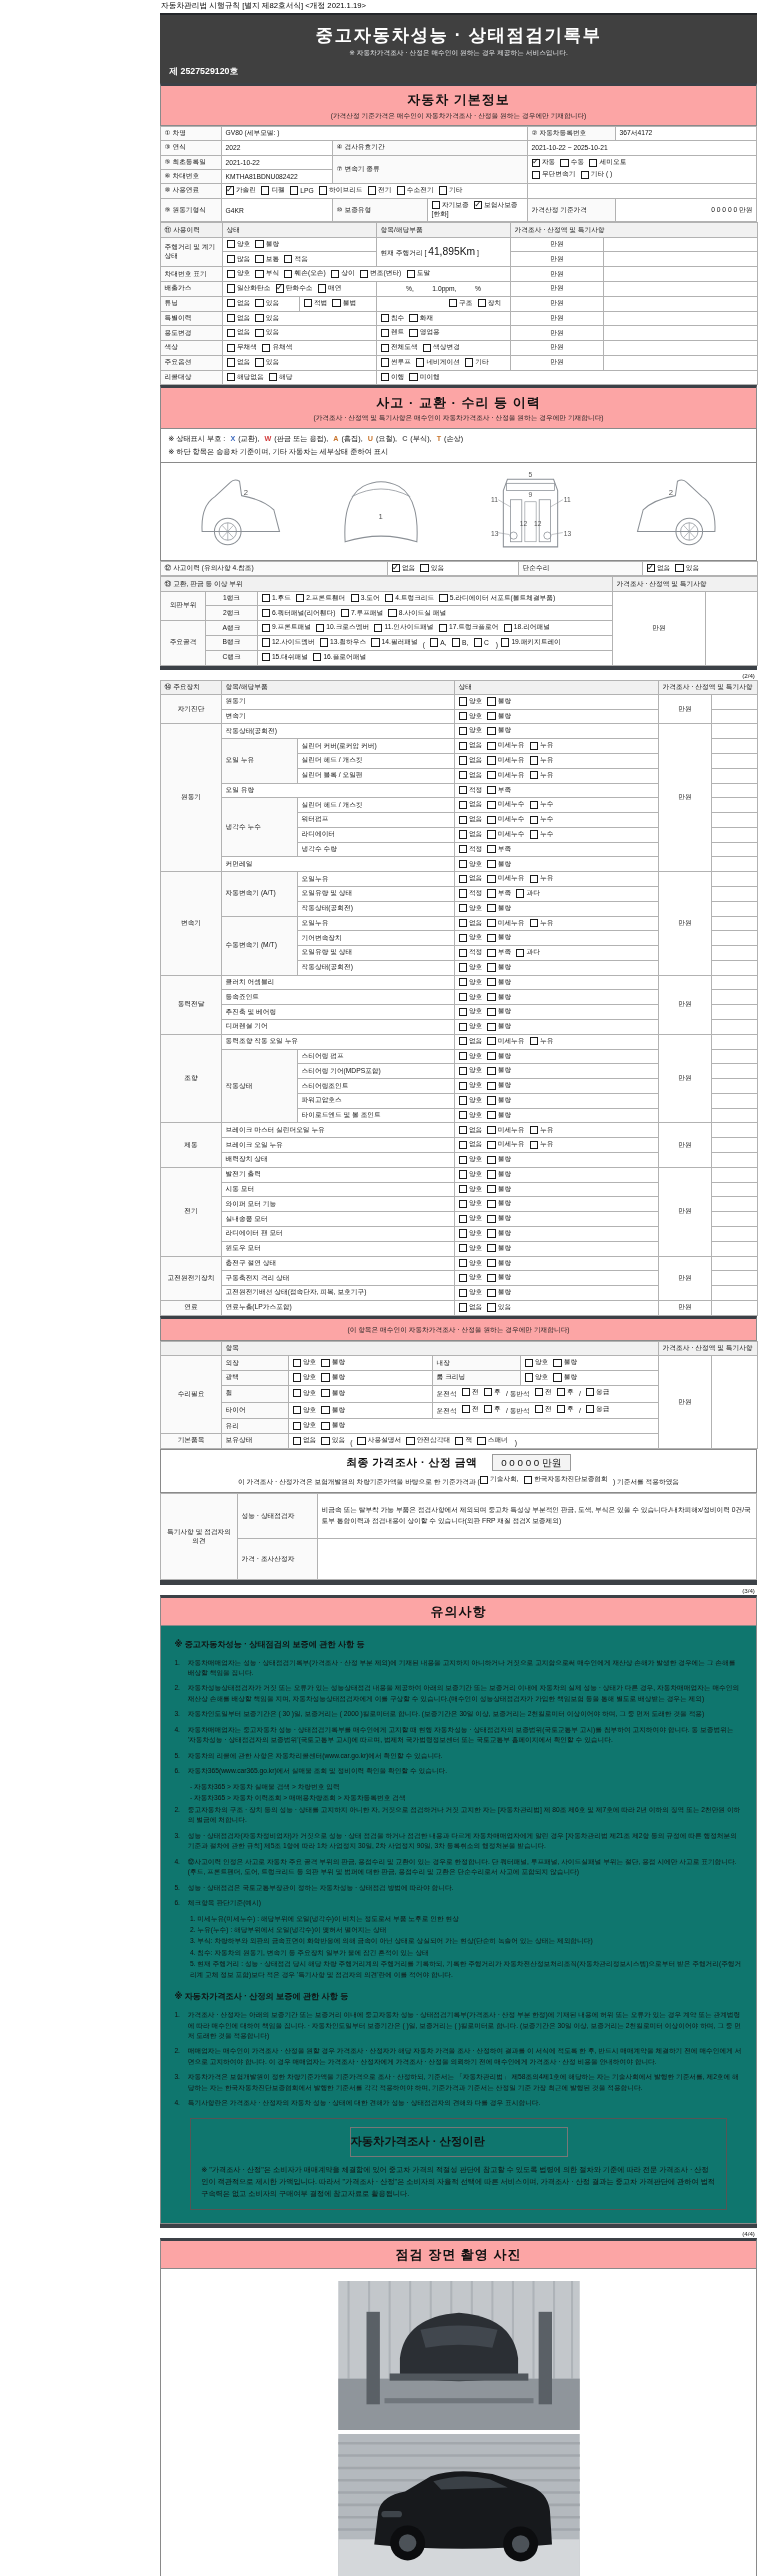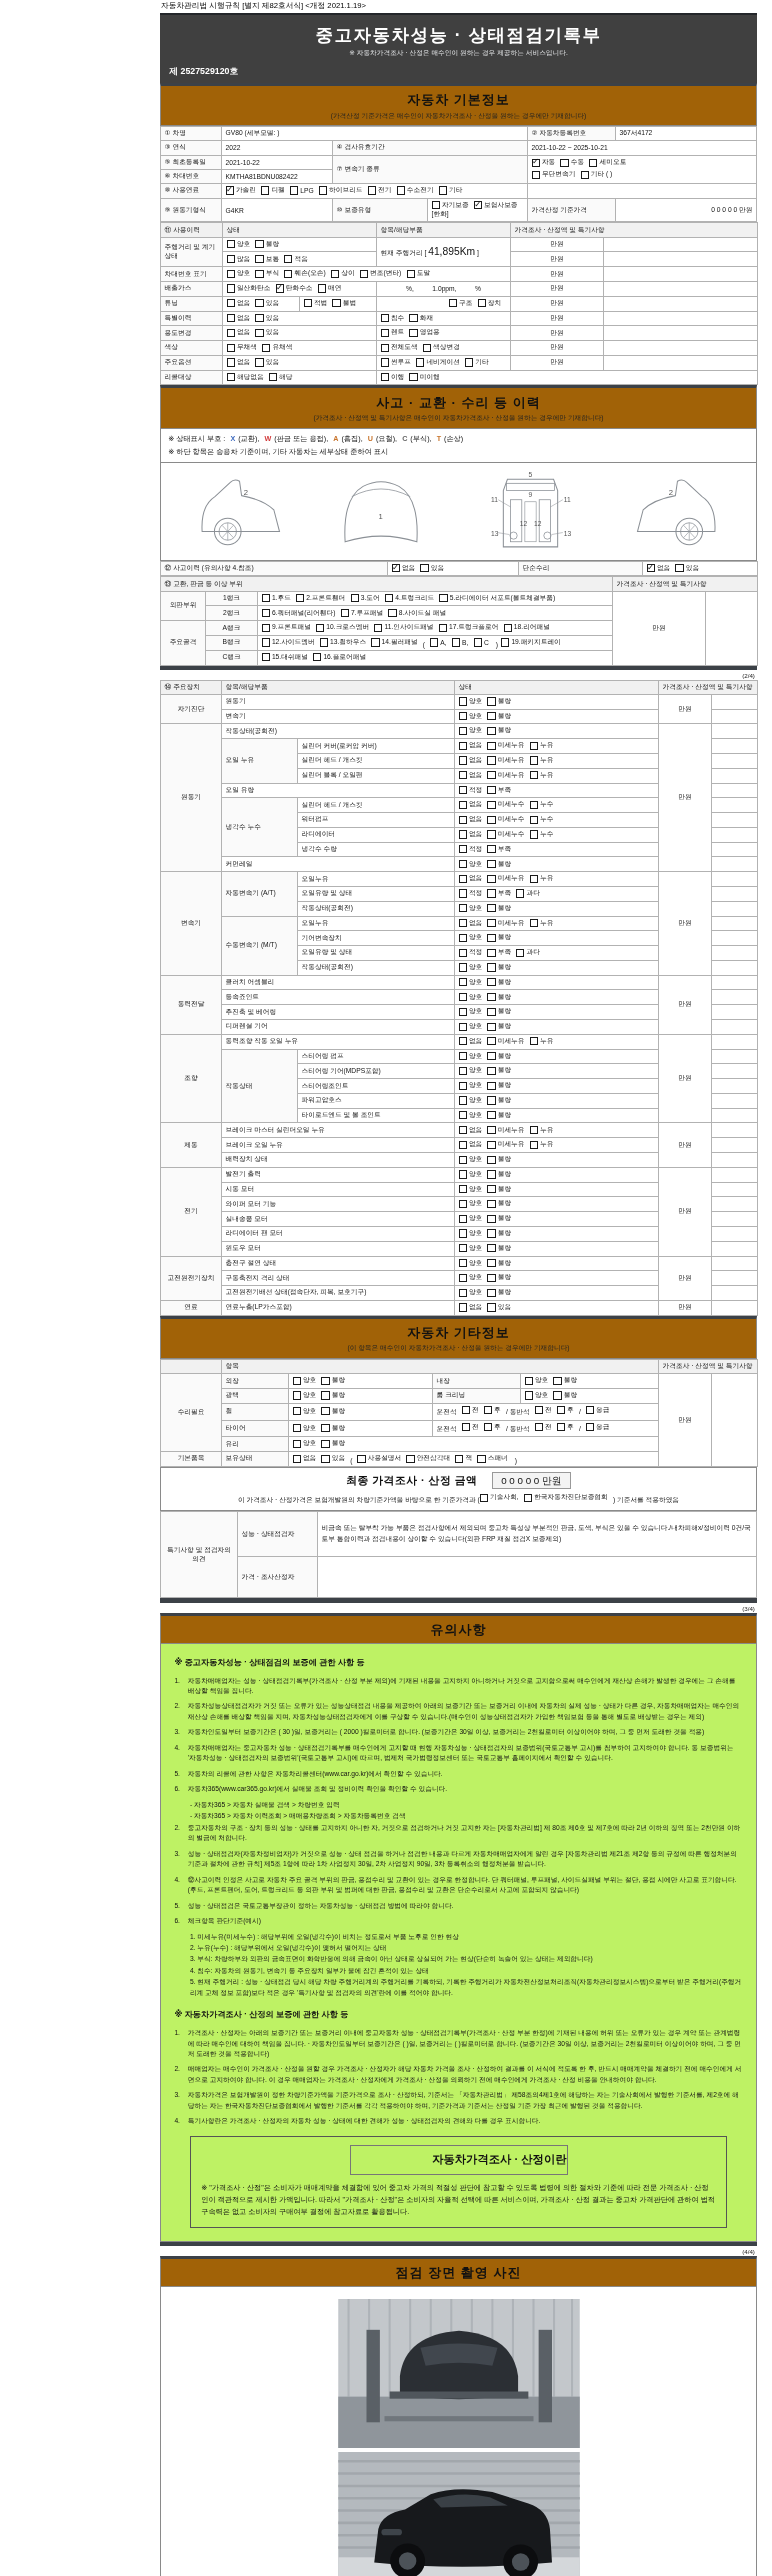--- a/index.html
+++ b/index.html
@@ -5,21 +5,21 @@
   html,body{margin:0;padding:0;}
   body{width:773px;height:2576px;position:relative;background:#fff;overflow:hidden;
        font-family:"Liberation Sans","DejaVu Sans",sans-serif;color:#111;}
   .page{position:absolute;left:160px;top:0;width:597px;}
   .toplabel{font-size:7.7px;padding:1px 0 2.1px 1px;color:#000;}
   .banner{background:#404040;color:#fff;padding:8.2px 9.3px 3.1px;border-top:2.1px solid #23262a;}
   .b-title{font-size:17.5px;font-weight:bold;text-align:center;letter-spacing:1.5px;}
   .b-sub{font-size:10.3px;font-weight:bold;text-align:center;margin-top:3.1px;letter-spacing:1px;}
   .b-note{font-size:6.7px;text-align:center;color:#e4e6e8;margin-top:2.1px;}
   .b-no{font-size:8.8px;font-weight:bold;margin-top:7.2px;padding-bottom:2.1px;}
-  .sechead{background:#a16207;border-top:3.6px solid #3c4147;border-bottom:0.5px solid #8a8a8a;
+  .sechead{background:#fca5a5;border-top:3.6px solid #3c4147;border-bottom:0.5px solid #8a8a8a;
            border-left:0.5px solid #8a8a8a;border-right:0.5px solid #8a8a8a;text-align:center;padding:5.2px 0 4.6px;}
   .sechead .st{font-size:13px;font-weight:bold;letter-spacing:1px;}
   .sechead .ss{font-size:6.7px;margin-top:2.6px;color:#222;}
   table{border-collapse:collapse;width:100%;table-layout:fixed;}
   td,th{border:0.5px solid #b2b2b2;font-size:6.7px;padding:2.1px 3.6px;vertical-align:middle;background:#fff;text-align:left;}
   th{background:#f1f1f1;font-weight:normal;}
   .outer{border:0.5px solid #8a8a8a;border-top:none;}
   .lab{background:#fafafa;}
   .cb{display:inline-flex;align-items:center;margin-right:5.2px;white-space:nowrap;}
   .cb .bx{width:6.2px;height:6.2px;border:1px solid #1b1b1b;margin-right:2.1px;position:relative;background:#fff;flex:none;}
@@ -28,28 +28,28 @@
   .manwon{text-align:center;}
   .pgmark{text-align:right;font-size:6.2px;padding:1.5px 2.1px 1px;color:#222;}
   .sep{height:4.6px;background:#3c4147;}
   .mileage-val{font-size:10.3px;font-weight:normal;}
   .legendbox{border:0.5px solid #8a8a8a;border-top:none;padding:5.2px 7.2px;font-size:7.2px;background:#fff;}
   .legendbox .row2{margin-top:3.1px;}
   .codeK{font-weight:bold;margin:0 1px 0 3.1px;}
   .diagwrap{border:0.5px solid #8a8a8a;border-top:none;background:#fff;display:flex;justify-content:space-around;
             align-items:center;padding:7.2px 5.2px;}
   svg text{font-family:"Liberation Sans","DejaVu Sans",sans-serif;}
-  .notice-body{border:0.5px solid #8a8a8a;border-top:none;background:#bef264;padding:7.2px 13.4px 9.3px;font-size:6.7px;line-height:1.55;}
+  .notice-body{border:0.5px solid #8a8a8a;border-top:none;background:#0f766e;padding:7.2px 13.4px 9.3px;font-size:6.7px;line-height:1.55;}
   .nsec{font-size:8.2px;font-weight:bold;margin:5.2px 0 6.2px;}
   .nitem{display:flex;margin:0 0 5.2px;}
   .nitem .nn{width:13.4px;flex:none;}
   .nitem .nt{flex:1;}
   .nsub{margin:1px 0 1px 15.5px;}
   .defbox{border:1px solid #555;margin:9.3px 15.5px 3.1px;padding:8.2px 10.3px 9.3px;}
-  .defbox-title{border:0.5px solid #777;width:216px;margin:0 auto;text-align:right;font-size:11.3px;font-weight:bold;padding:5.2px 0;}
+  .defbox-title{border:0.5px solid #777;width:216px;margin:0 auto;text-align:left;font-size:11.3px;font-weight:bold;padding:5.2px 0;}
   .defbox-text{margin-top:7.2px;font-size:7.2px;line-height:1.65;}
   .photosec{border:0.5px solid #8a8a8a;border-top:none;background:#fff;text-align:center;padding:7.2px 0 5.2px;}
   .photo{display:block;margin:4.1px auto;}
   .opinion-text{font-size:6.7px;line-height:1.6;}
 </style>
 </head>
 <body>
 
 <div class="page">
 
@@ -1090,21 +1090,20 @@
               <span class="bx"></span>
               <span>있음</span>
             </span></td>
           <td rowspan="1" class="manwon">만원</td>
           <td></td>
         </tr>
       </tbody>
   </table>
 
   <div class="sechead">
-    <div class="st">자동차 기타정보</div>
     <div class="ss">(이 항목은 매수인이 자동차가격조사 · 산정을 원하는 경우에만 기재합니다)</div>
   </div>
   <table class="outer">
     <colgroup>
         <col style="width:61px">
         <col style="width:67px">
         <col style="width:144px">
         <col style="width:88px">
         <col style="width:138px">
         <col style="width:53px">

